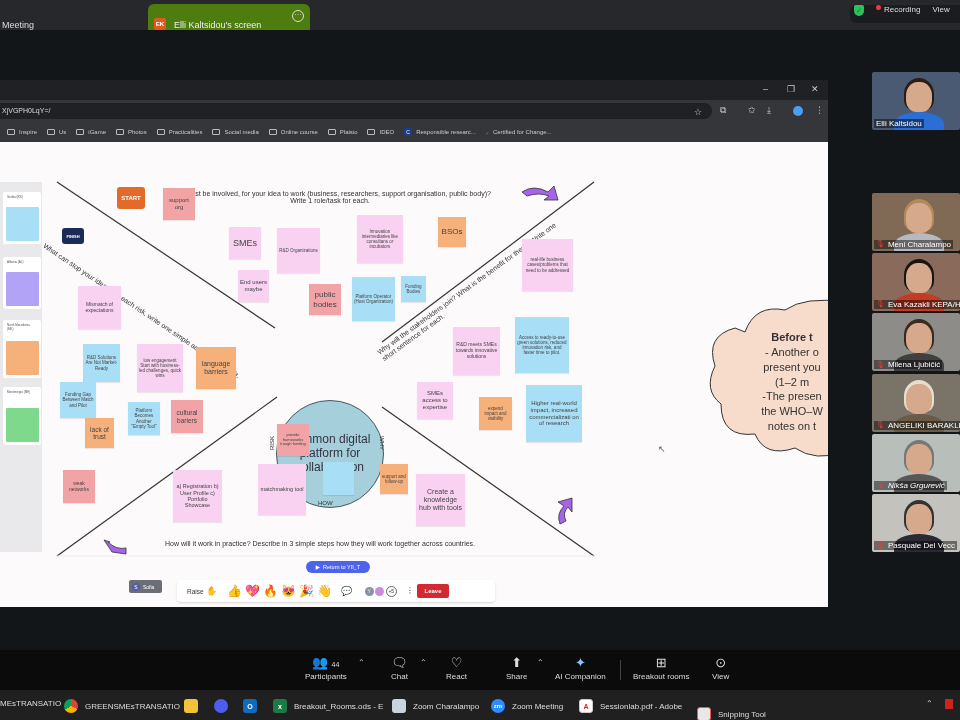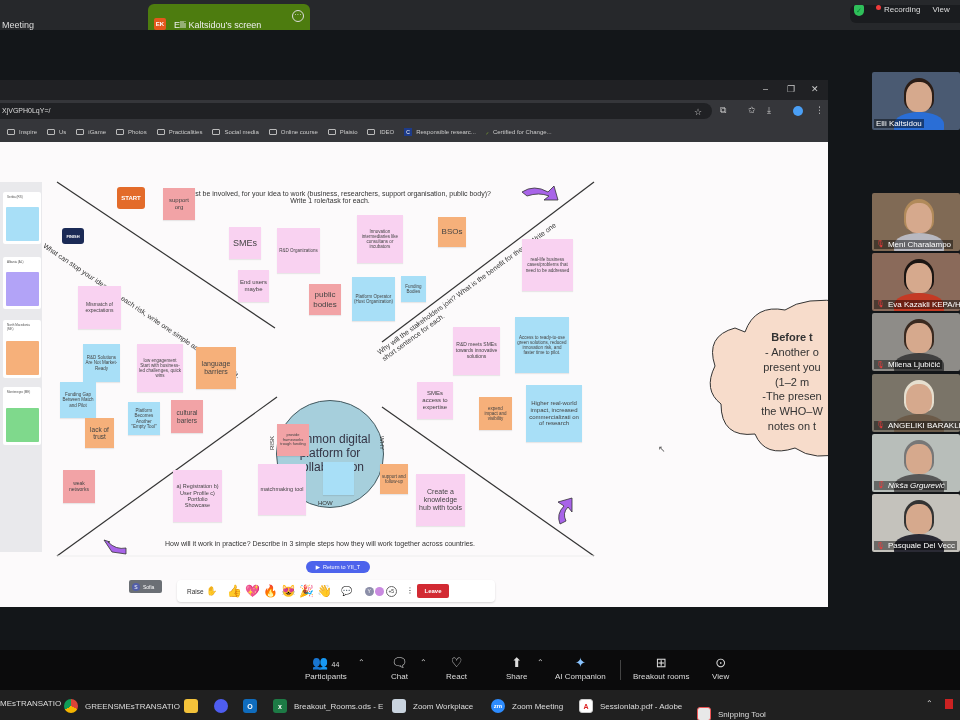--- a/index.html
+++ b/index.html
@@ -384,21 +384,21 @@
     </div>
   <div class="tb" style="left:243px">
       <span class="tbic" style="background:#0f6cbd">O</span>
     </div>
   <div class="tb" style="left:273px">
       <span class="tbic" style="background:#1d7a45">x</span>
       <span>Breakout_Rooms.ods - E</span>
     </div>
   <div class="tb" style="left:392px">
       <span class="tbic" style="background:#c9d3de"></span>
-      <span>Zoom Workplace</span>
+      <span>Zoom Charalampo</span>
     </div>
   <div class="tb" style="left:491px">
       <span class="tbic" style="background:#2d8cff;border-radius:50%;font-size:6px">zm</span>
       <span>Zoom Meeting</span>
     </div>
   <div class="tb" style="left:579px">
       <span class="tbic" style="background:#fff;color:#d22;border:1px solid #ccc">A</span>
       <span>Sessionlab.pdf - Adobe</span>
     </div>
   <div class="tb" style="left:697px;top:17px">

